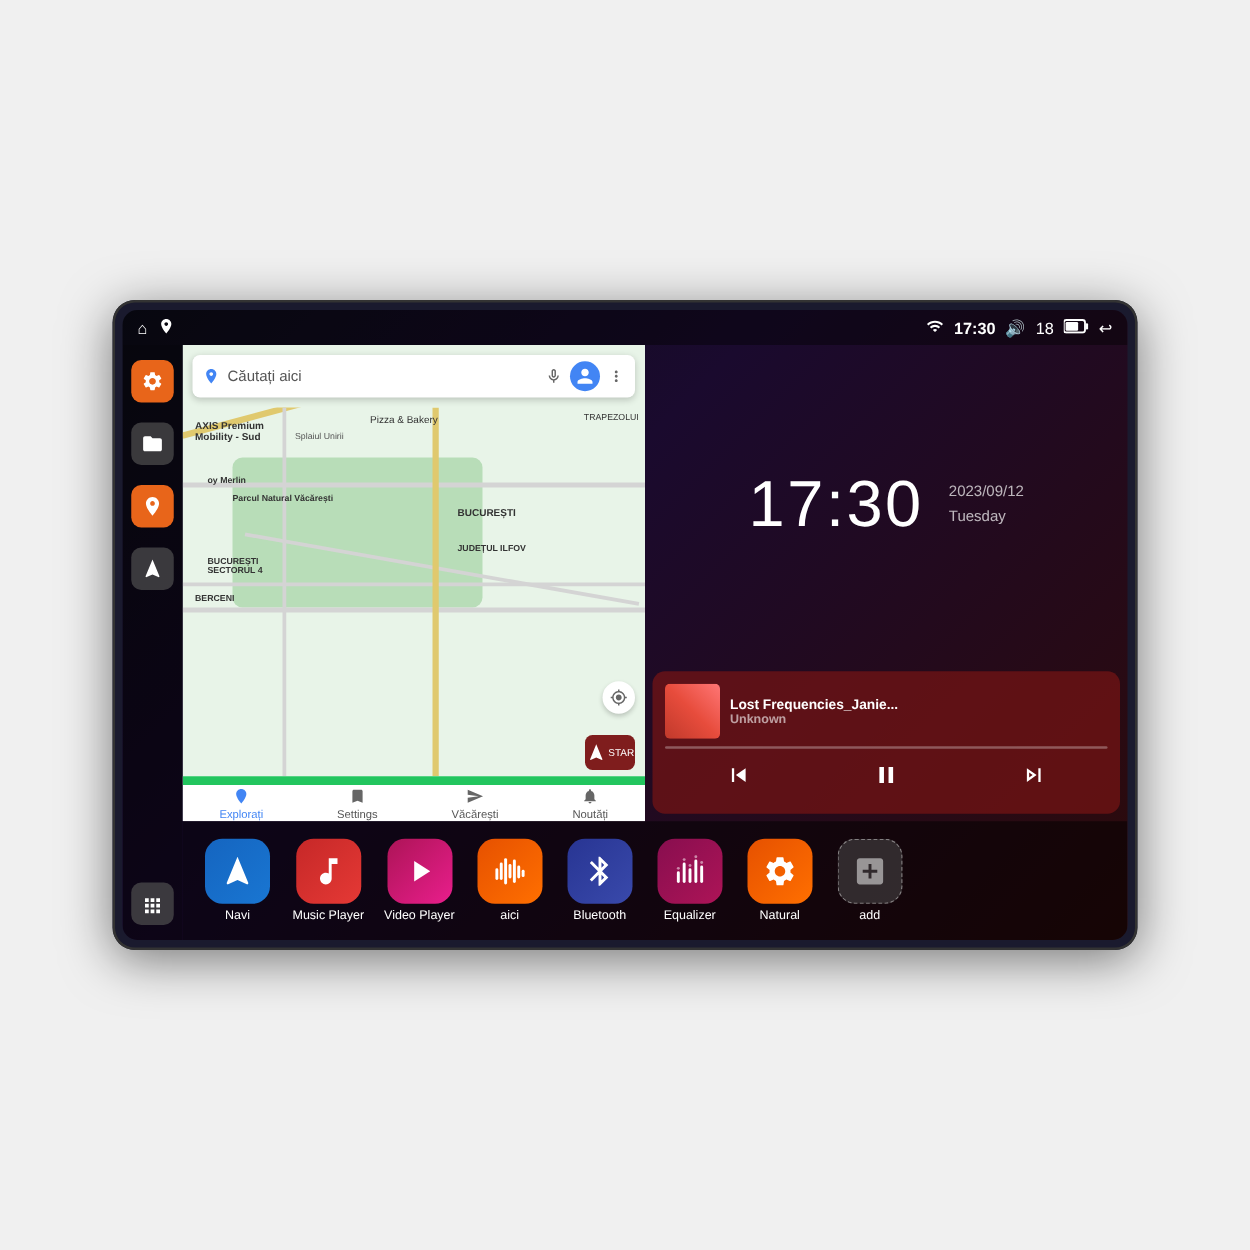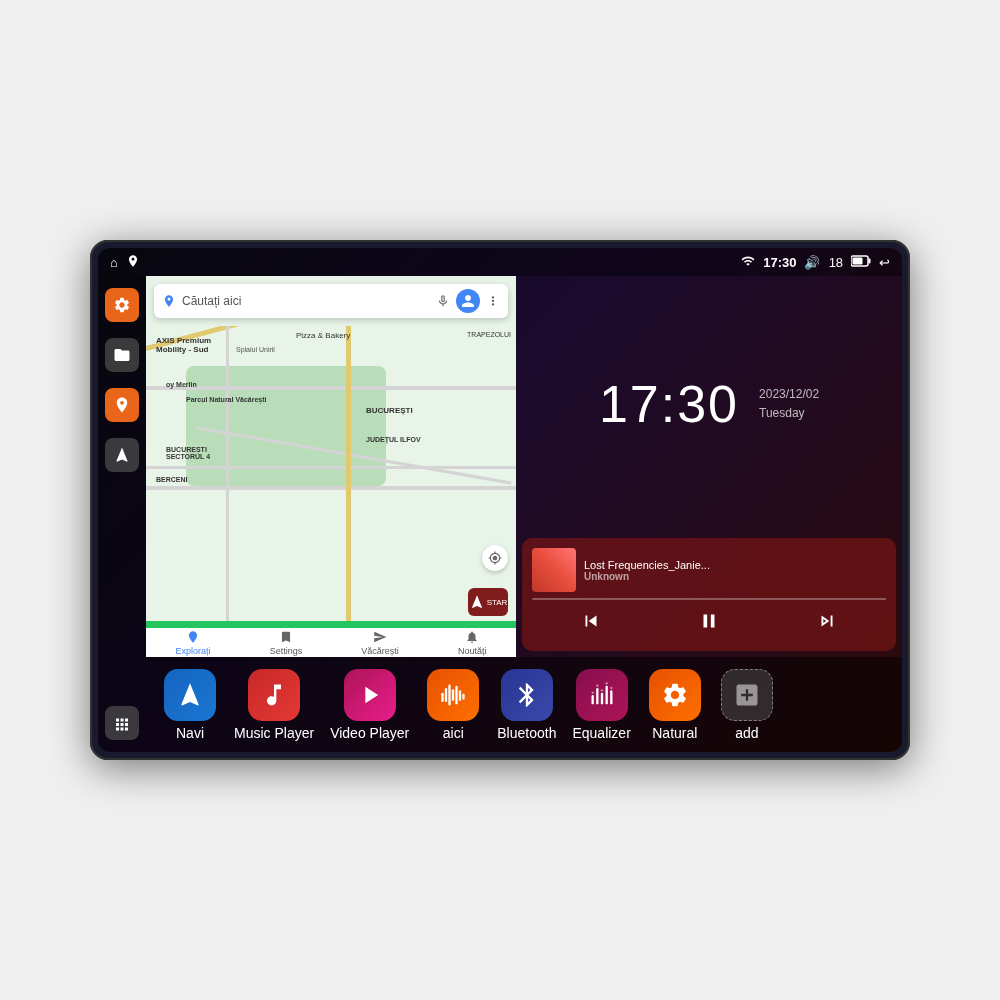--- a/index.html
+++ b/index.html
@@ -259,21 +259,21 @@
       background: linear-gradient(45deg, #c0392b 0%, #e74c3c 50%, #ff7675 100%);
     }
 
     .music-details {
       flex: 1;
     }
 
     .music-title {
       color: white;
       font-size: 11px;
-      font-weight: 400;
+      font-weight: 700;
       white-space: nowrap;
       overflow: hidden;
       text-overflow: ellipsis;
     }
 
     .music-artist {
       color: rgba(255,255,255,0.6);
       font-size: 10px;
       font-weight: bold;
     }
@@ -323,21 +323,21 @@
       height: 52px;
       border-radius: 14px;
       display: flex;
       align-items: center;
       justify-content: center;
       font-size: 26px;
     }
 
     .app-label {
       color: white;
-      font-size: 14px;
+      font-size: 10px;
       text-align: center;
       white-space: nowrap;
     }
 
     .app-navi { background: linear-gradient(135deg, #1565c0, #1976d2); }
     .app-music { background: linear-gradient(135deg, #c62828, #e53935); }
     .app-video { background: linear-gradient(135deg, #ad1457, #e91e8c); }
     .app-radio { background: linear-gradient(135deg, #e65100, #ff6f00); }
     .app-bluetooth { background: linear-gradient(135deg, #283593, #3949ab); }
     .app-eq { background: linear-gradient(135deg, #880e4f, #ad1457); }
@@ -523,21 +523,21 @@
                 
                 
                 
                 
               </div>
 
               <div style="text-align:center;">
                 <div class="clock-time">17:30</div>
               </div>
               <div class="clock-date">
-                <span>2023/12/02</span><br>
+                <span>2023/09/12</span><br>
                 <span>Tuesday</span>
               </div>
             </div>
 
             <div class="music-widget">
               <div class="music-info">
                 <div class="music-thumb">
                   <div class="music-thumb-inner"></div>
                 </div>
                 <div class="music-details">

